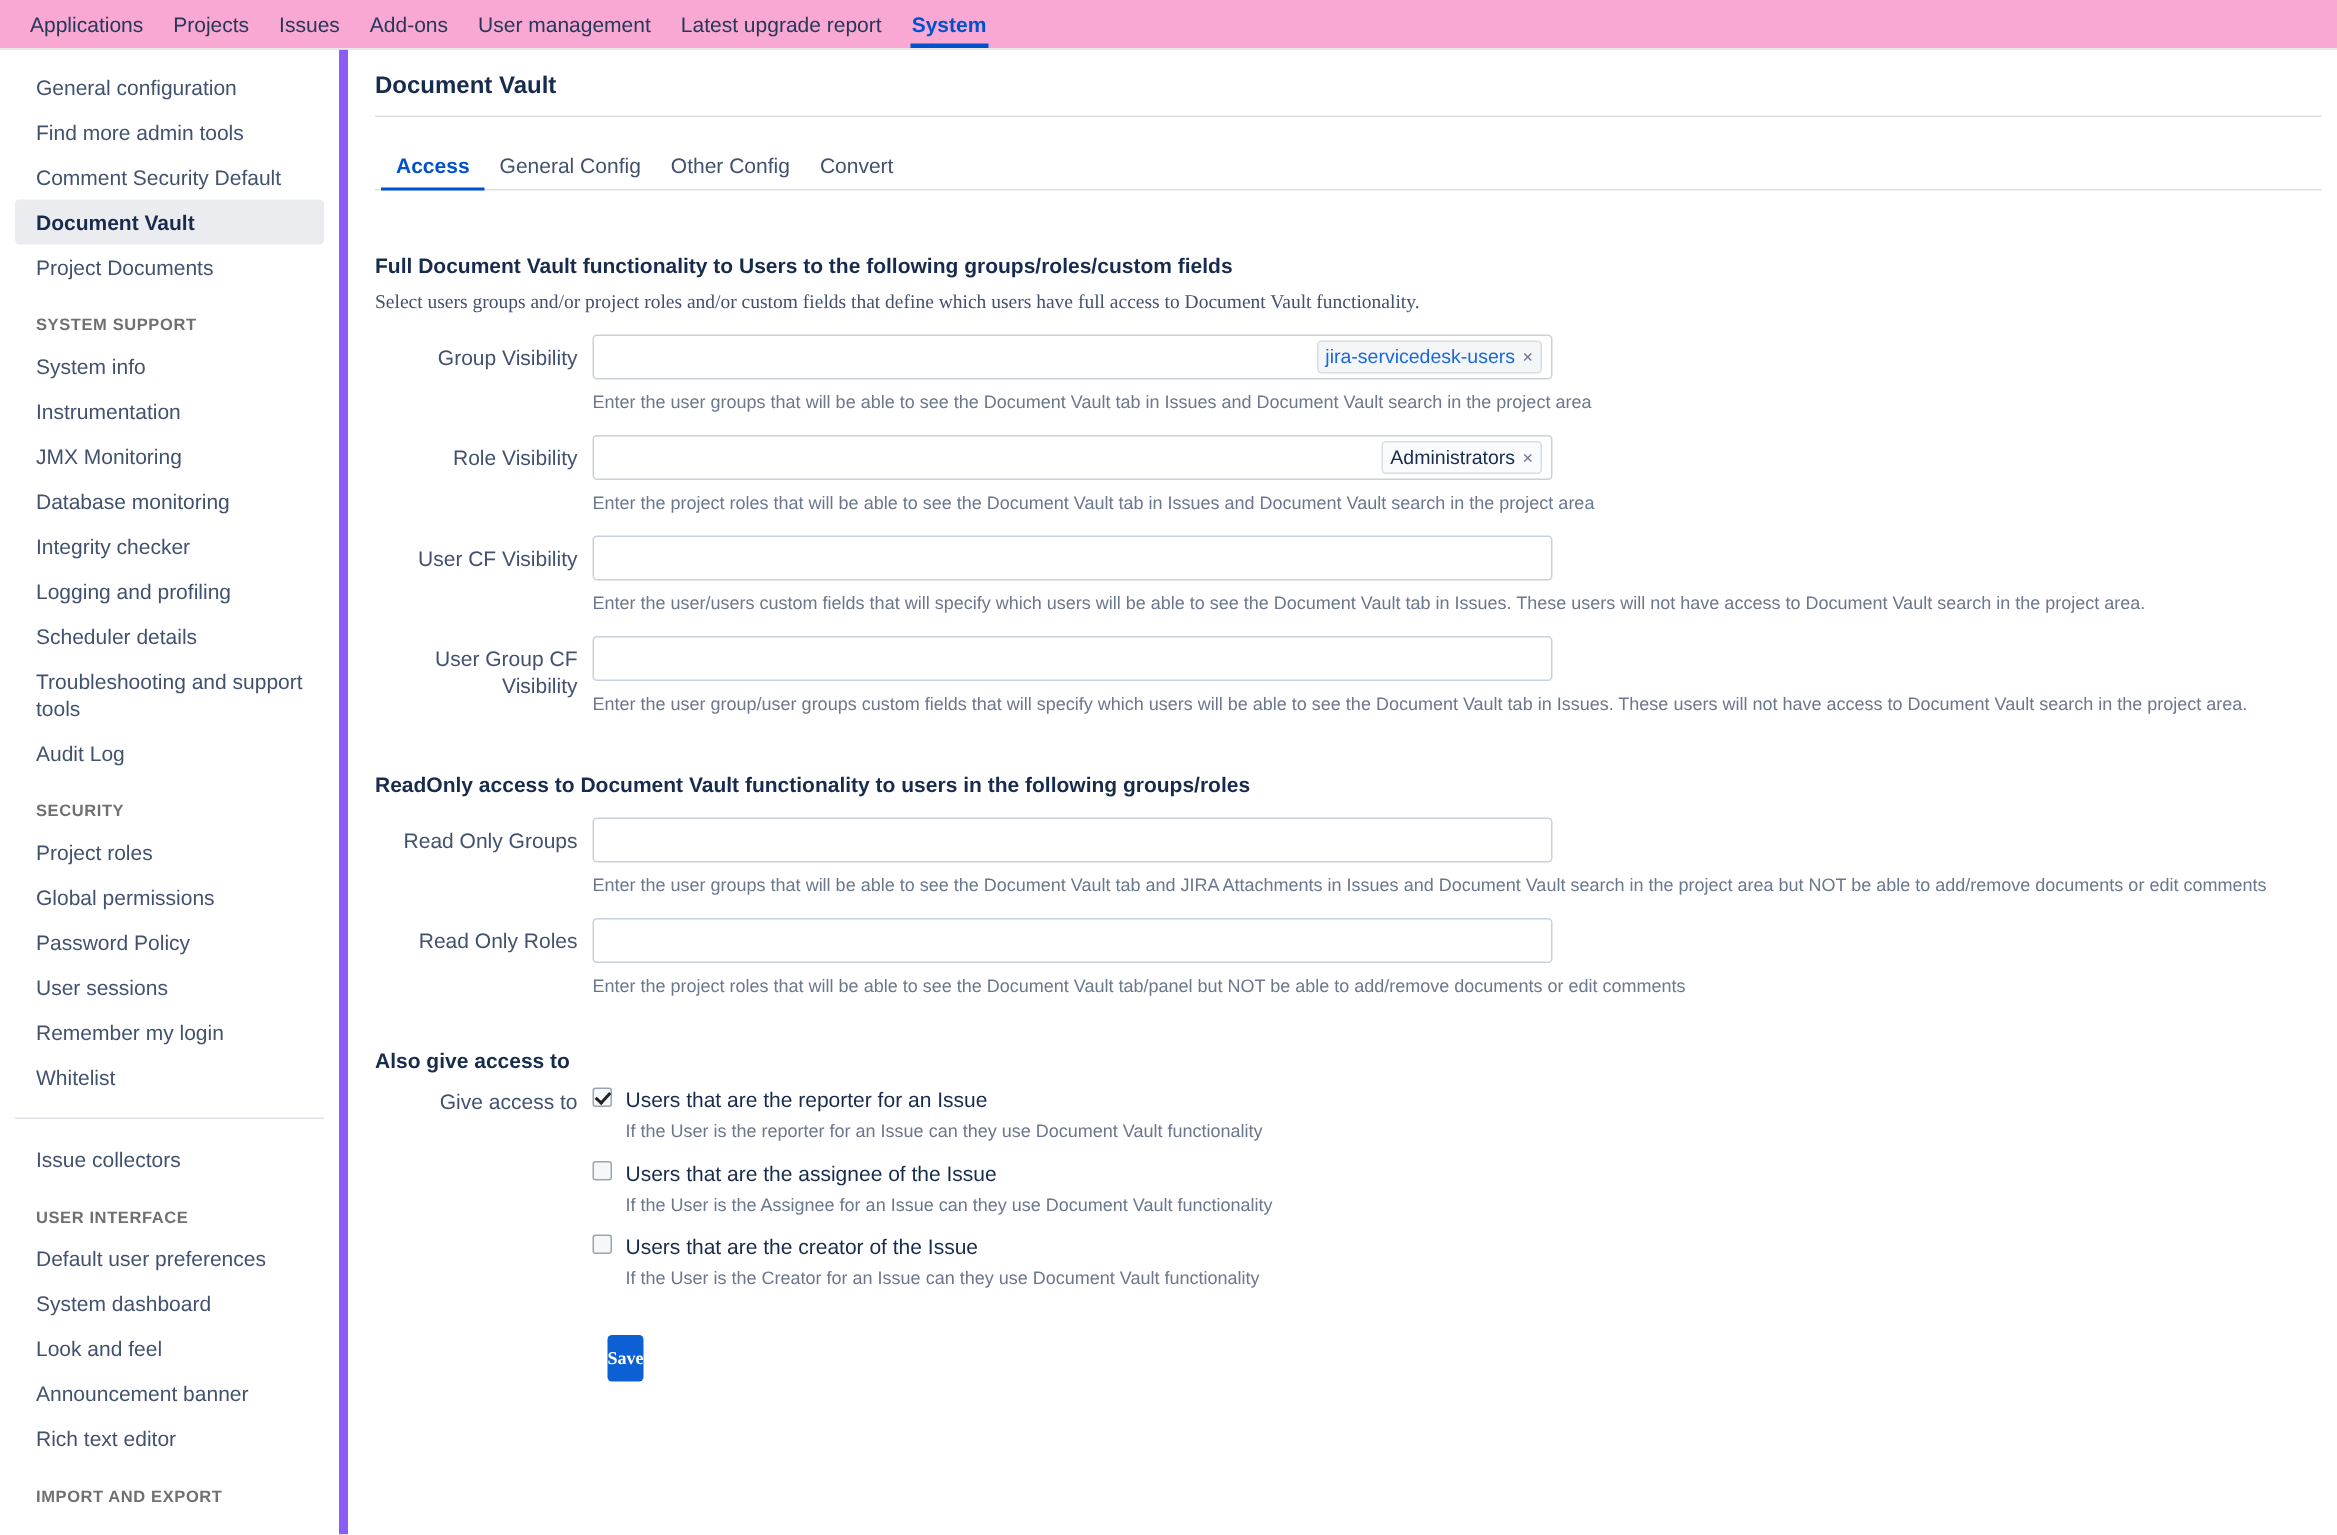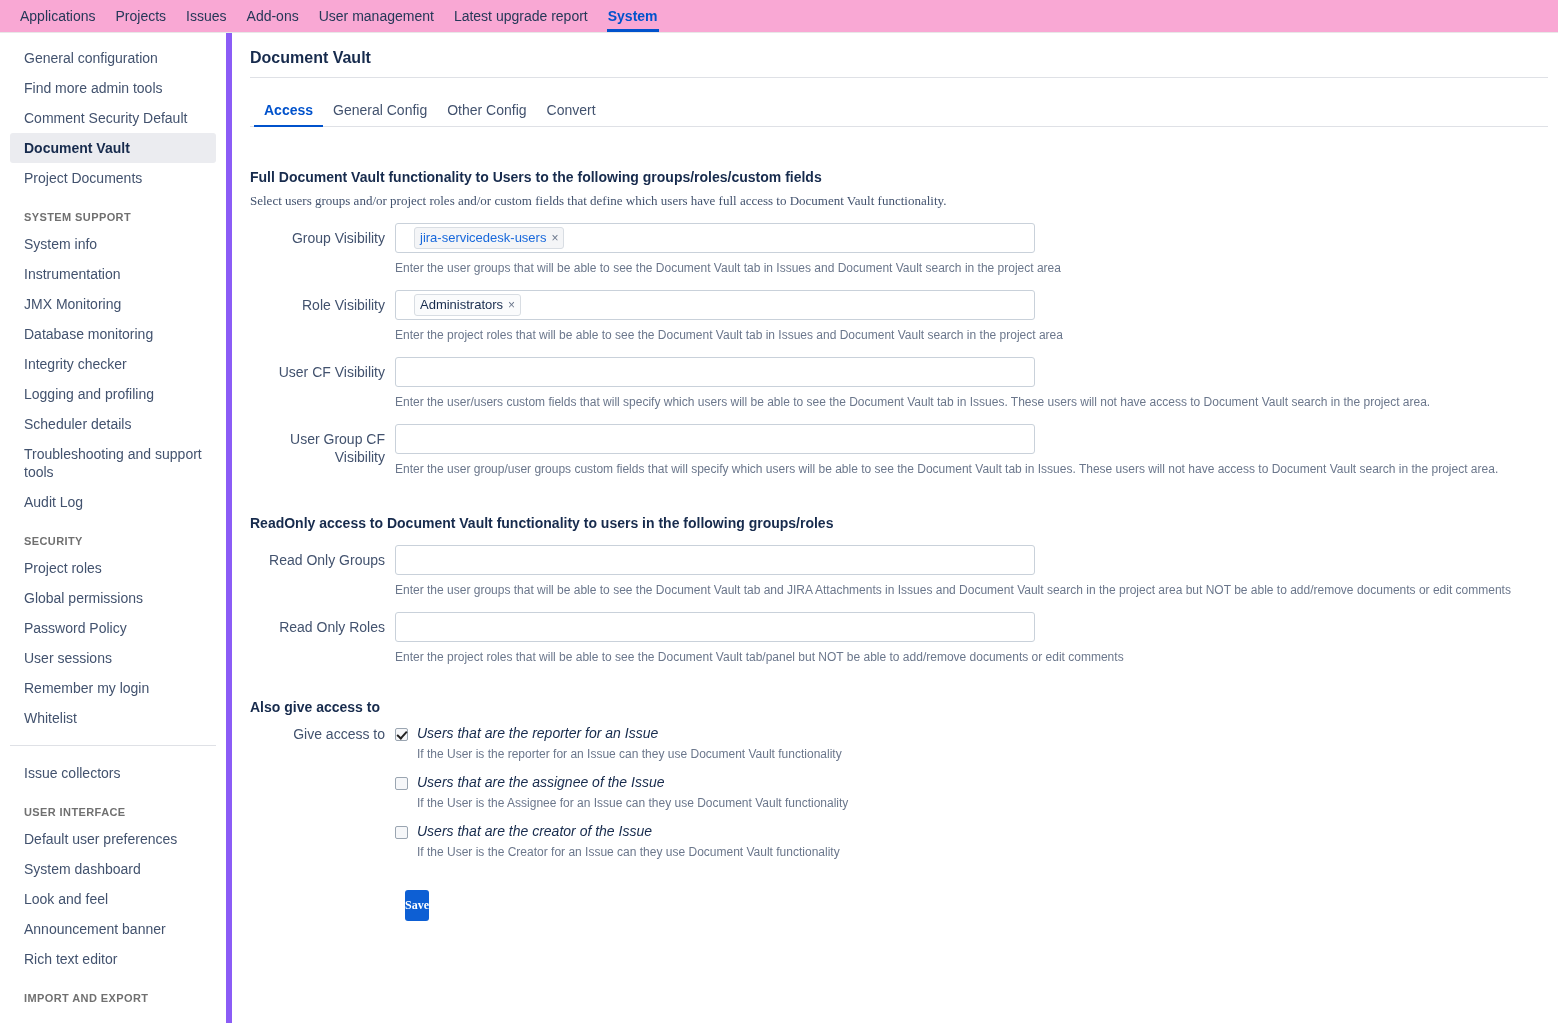--- a/index.html
+++ b/index.html
@@ -157,22 +157,23 @@
   }
   .field-col { flex: 1; }
   .input-box {
     width: 640px;
     height: 30px;
     border: 1px solid #c9d1da;
     border-radius: 3px;
     background: #fff;
     display: flex;
     align-items: center;
-    padding: 0 18px;
+    padding: 0 6px;
     gap: 5px;
+    justify-content: flex-end;
   }
   .field-help {
     font-size: 12px;
     color: #6b778c;
     margin-top: 7px;
     line-height: 16px;
   }
 
   .chip {
     display: inline-flex;
@@ -189,23 +190,22 @@
   .chip.blue { color: #1868db; }
   .chip.dark { color: #172b4d; background: #fafbfc; }
   .chip-x {
     font-size: 12px;
     color: #6b778c;
     cursor: pointer;
   }
 
   .cb-row {
     display: flex;
-    align-items: flex-end;
+    align-items: flex-start;
     gap: 9px;
-    font-style: italic;
   }
   .cb {
     width: 13px; height: 13px;
     border: 1px solid #9aa5b1;
     border-radius: 2px;
     background: #f6f7f9;
     display: inline-block;
     position: relative;
     cursor: pointer;
     flex: 0 0 auto;

